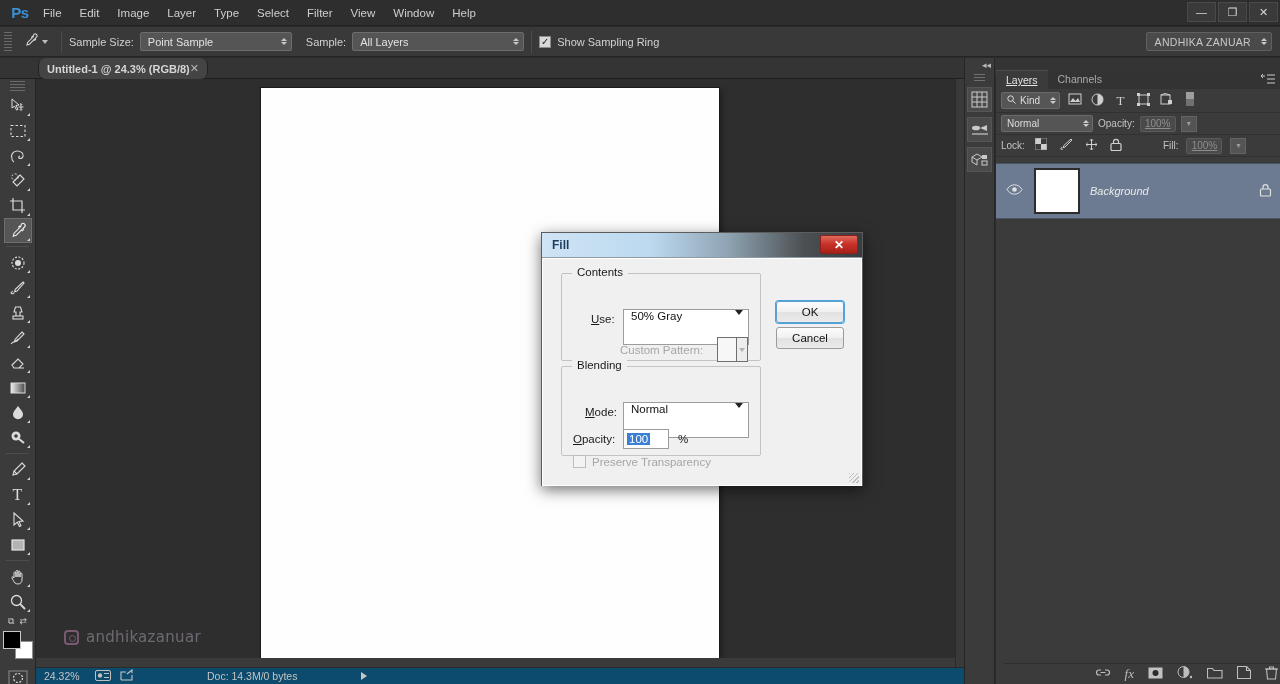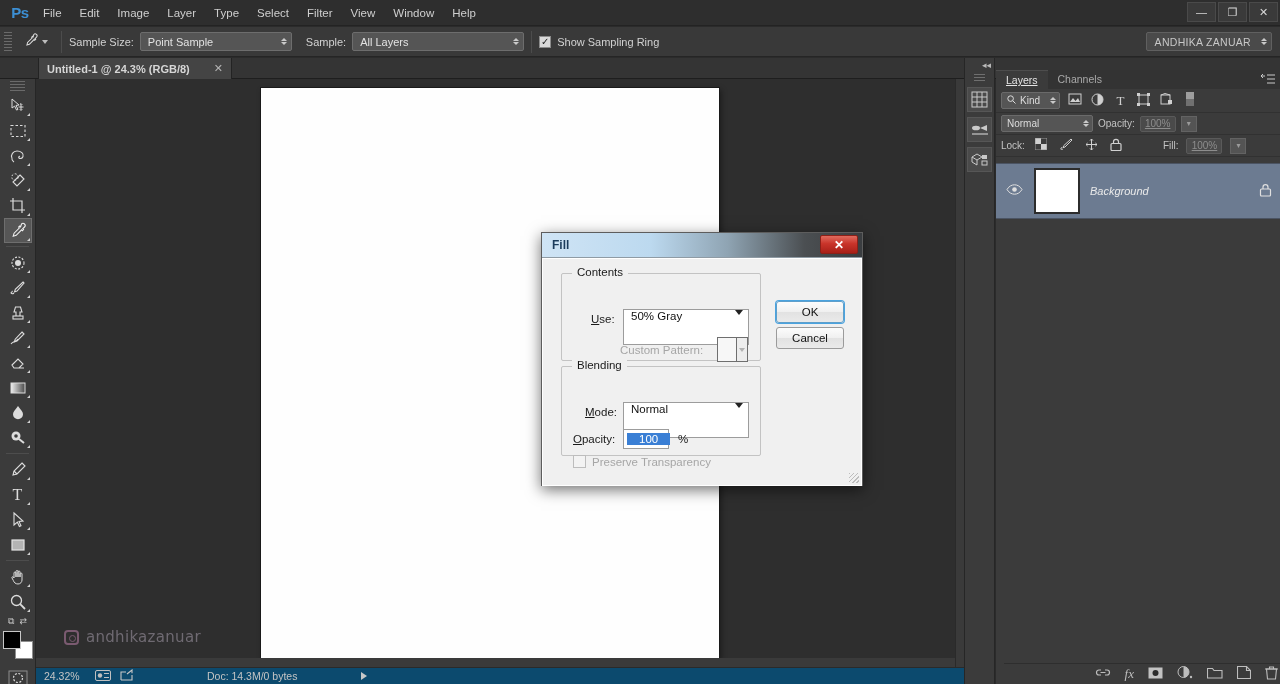--- a/index.html
+++ b/index.html
@@ -72,22 +72,22 @@
   }
 
   
   .tabbar {
     position: absolute; left: 0; top: 58px; width: 1280px; height: 21px;
     background: #343434; border-bottom: 1px solid #1e1e1e;
   }
   .doctab {
     position: absolute; left: 38px; top: 0; height: 21px;
     background: #444; border-right: 1px solid #232323; border-left: 1px solid #232323;
-    display: flex; align-items: center; padding: 0 8px; gap: 24px;
-    color: #d6d6d6; font-size: 11px; font-weight: bold;
+    display: flex; align-items: center; padding: 0 8px; gap: 0;
+    color: #d6d6d6; font-size: 11px; font-weight: bold; border-radius: 7px;
   }
   .doctab .x { color: #b5b5b5; font-size: 11px; font-weight: normal; }
 
   
   .toolbar {
     position: absolute; left: 0; top: 79px; width: 36px; height: 605px;
     background: #3b3b3b; border-right: 1px solid #262626;
   }
   .tgrip { height: 10px; margin: 2px 10px 2px 10px;
     background: repeating-linear-gradient(to bottom,#6a6a6a 0,#6a6a6a 1px,transparent 1px,transparent 3px); }
@@ -217,21 +217,21 @@
     display: flex; align-items: flex-start; justify-content: space-between; padding: 0 5px 0 7px;
     font-size: 11.5px; color: #111;
   }
   .dlgcombo .arw { width: 0; height: 0; border-left: 4px solid transparent; border-right: 4px solid transparent; border-top: 5px solid #222; }
   .patswatch { width: 31px; height: 25px; border: 1px solid #6f6f6f; background: #fff; display: flex; }
   .patswatch .pl { flex: 1; background: #f7f7f7; }
   .patswatch .pr { width: 11px; border-left: 1px solid #6f6f6f; background: #ededed;
     display: flex; align-items: center; justify-content: center; }
   .patswatch .pr i { width:0;height:0;border-left:3px solid transparent;border-right:3px solid transparent;border-top:4px solid #b2b2b2; }
   .opbox { background: #fff; border: 1px solid #9c9c9c; height: 20px; width: 46px; display: flex; align-items: center; padding-left: 3px; }
-  .opsel { background: #3a7fd5; color: #fff; font-size: 11.5px; padding: 0 12px; }
+  .opsel { background: #3a7fd5; color: #fff; font-size: 11.5px; padding: 0 2px; }
   .ckbox { width: 13px; height: 13px; background: #fff; border: 1px solid #9c9c9c; }
   .ckbox.dim { background: #f3f3f3; border-color: #bdbdbd; }
   .dlgbtn {
     width: 68px; height: 22px; border-radius: 3px; font-size: 11.5px; color: #111;
     background: linear-gradient(to bottom, #fcfcfc 0%, #f0f0f0 48%, #e2e2e2 52%, #eaeaea 100%);
     border: 1px solid #9b9b9b;
     display: flex; align-items: center; justify-content: center;
   }
   .dlgbtn.primary { box-shadow: 0 0 0 1px #4aa3df; border-color: #5f9fcb; }
   .dlg-resize { position: absolute; right: 2px; bottom: 2px; width: 10px; height: 10px;

